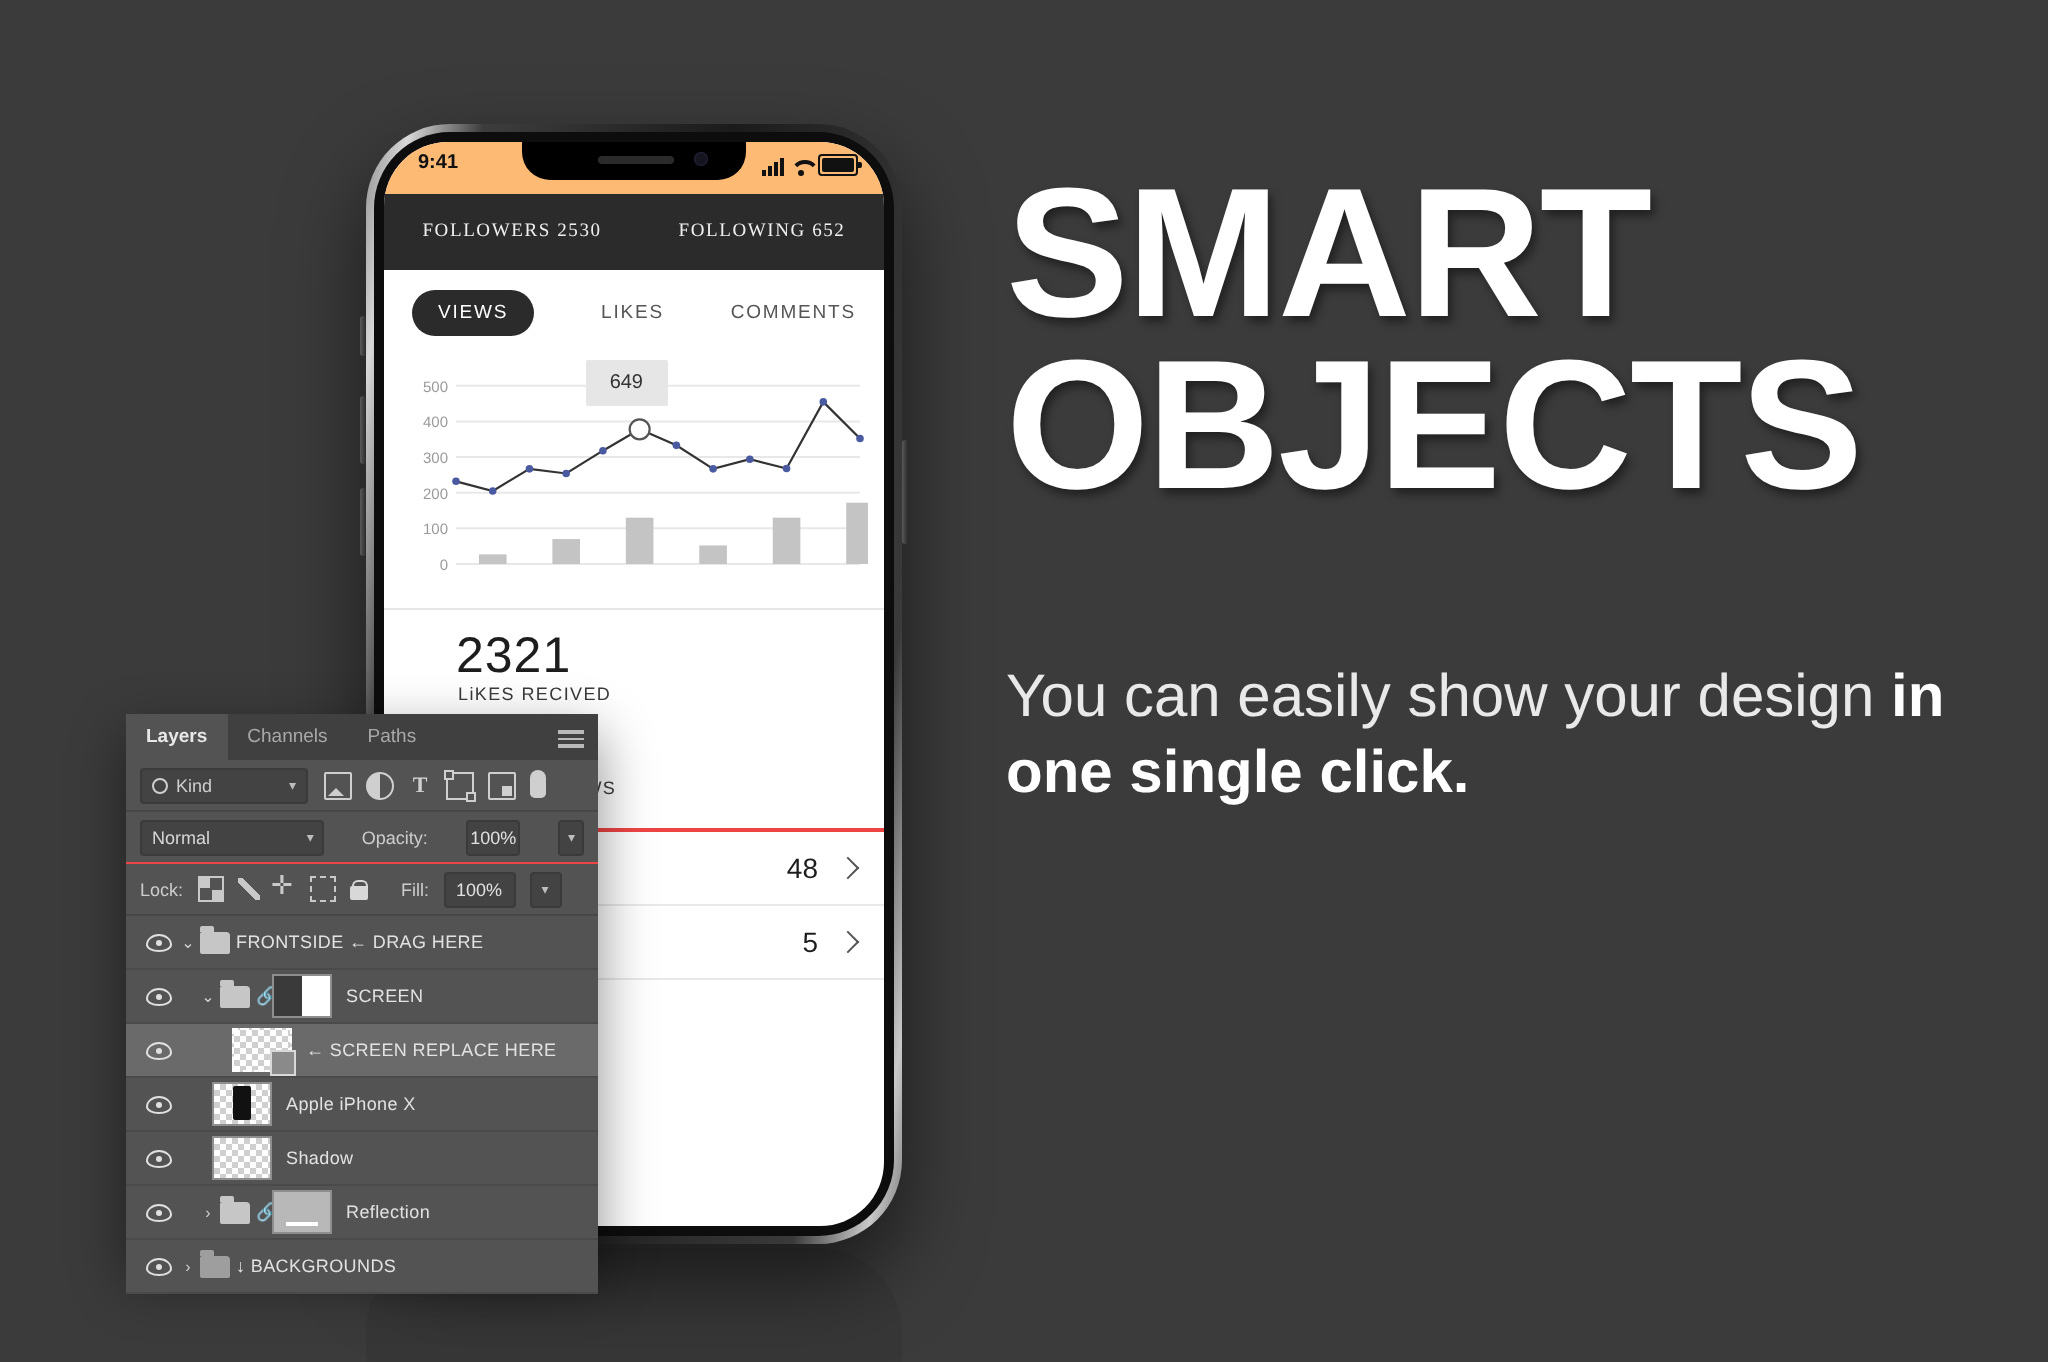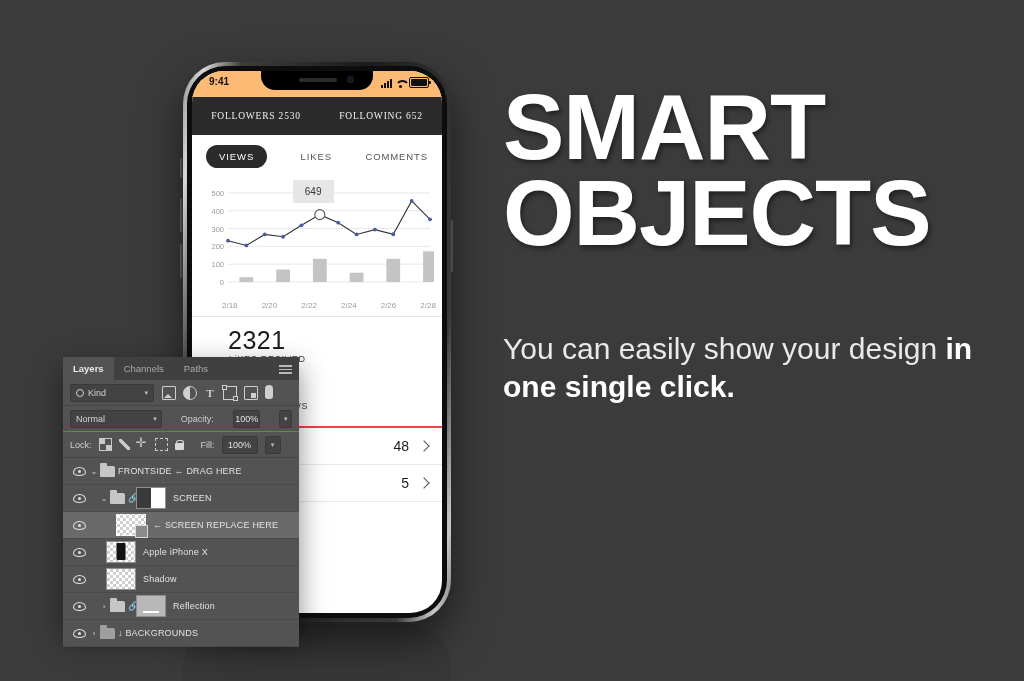--- a/index.html
+++ b/index.html
@@ -280,28 +280,20 @@
             <circle cx="121.81818181818181" cy="36.647272727272735" r="5" fill="#fff" stroke="#555" stroke-width="1.1"></circle>
             <circle cx="140.1818181818182" cy="44.665454545454544" r="1.9" fill="#4a5aa0"></circle>
             <circle cx="158.54545454545453" cy="56.42545454545454" r="1.9" fill="#4a5aa0"></circle>
             <circle cx="176.9090909090909" cy="51.61454545454546" r="1.9" fill="#4a5aa0"></circle>
             <circle cx="195.27272727272728" cy="56.24727272727273" r="1.9" fill="#4a5aa0"></circle>
             <circle cx="213.63636363636363" cy="22.927272727272722" r="1.9" fill="#4a5aa0"></circle>
             <circle cx="232" cy="41.28" r="1.9" fill="#4a5aa0"></circle>
           </svg>
         <div class="tooltip" id="chart-tooltip" style="left: 94.8182px; top: 2px;">649</div>
       </div>
-      <div class="xlabels" id="chart-xlabels">
-          <span>2/18</span>
-          <span>2/20</span>
-          <span>2/22</span>
-          <span>2/24</span>
-          <span>2/26</span>
-          <span>2/28</span>
-        </div>
 
       <div class="divider"></div>
 
       <div class="stats">
         <div class="stat-num">2321</div>
         <div class="stat-lbl">LiKES RECIVED</div>
         <div class="stat-num">1363</div>
         <div class="stat-lbl">PROFILE VIEWS</div>
       </div>
 

